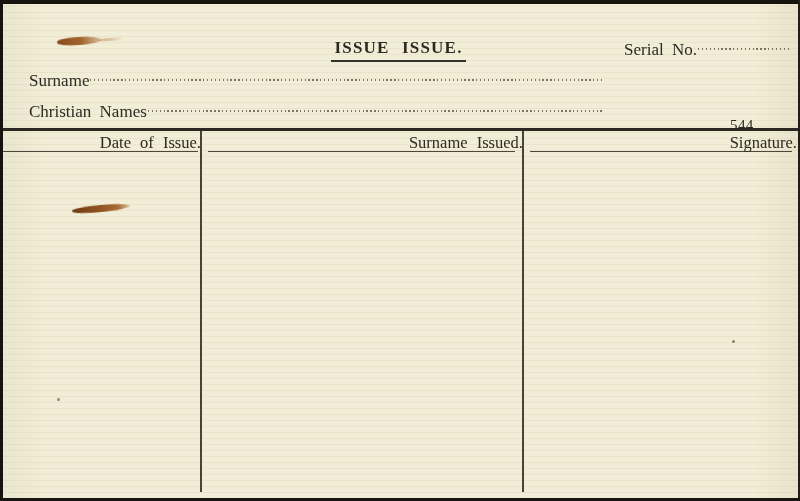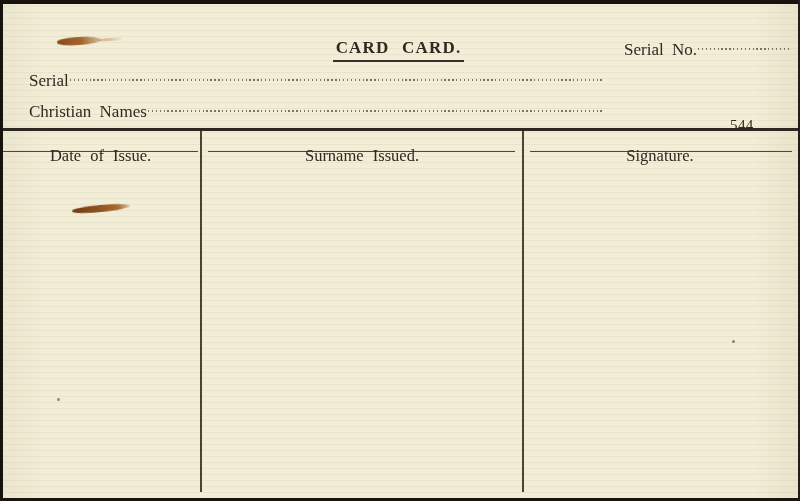--- a/index.html
+++ b/index.html
@@ -49,22 +49,22 @@
     opacity:.9;
   }
   .serial-row { left:624px; top:41px; width:166px; }
   .surname-row { left:29px; top:72px; width:573px; }
   .christian-row { left:29px; top:103px; width:573px; }
 
   .form-number { left:730px; top:117px; font-size:15px; letter-spacing:0.4px; z-index:3; }
 
   .rule-top { left:0; top:128px; width:800px; height:2.6px; background:#2c2720; z-index:2; }
   .col-header {
-    top:146px; font-size:16.5px; word-spacing:5px;
-    text-align:center; z-index:3; white-space:nowrap;
+    top:133px; font-size:16.5px; word-spacing:5px;
+    text-align:right; z-index:3; white-space:nowrap;
   }
   .hd1 { left:0; width:201px; }
   .hd2 { left:201px; width:322px; }
   .hd3 { left:523px; width:274px; }
   .hrule { top:151px; height:1.4px; background:#4e463a; z-index:2; }
   .hr1 { left:0; width:198px; }
   .hr2 { left:208px; width:307px; }
   .hr3 { left:530px; width:262px; }
   .vrule { top:131px; height:361px; width:1.6px; background:#4b4237; z-index:2; }
   .v1 { left:200px; }
@@ -100,30 +100,30 @@
 <body>
 
 <div class="scan">
 
   <div class="edge edge-top"></div>
   <div class="edge edge-left"></div>
   <div class="edge edge-right"></div>
   <div class="edge edge-bottom"></div>
 
   <div class="abs title-wrap">
-    <span class="title">CARD CARD.</span>
+    <span class="title">ISSUE ISSUE.</span>
   </div>
 
   <div class="abs field-row serial-row">
     <span class="field-label">Serial No.</span>
     <span class="dots"></span>
   </div>
 
   <div class="abs field-row surname-row">
-    <span class="field-label">Serial</span>
+    <span class="field-label">Surname</span>
     <span class="dots"></span>
   </div>
 
   <div class="abs field-row christian-row">
     <span class="field-label">Christian Names</span>
     <span class="dots"></span>
   </div>
 
   <div class="abs form-number">544...</div>
 

